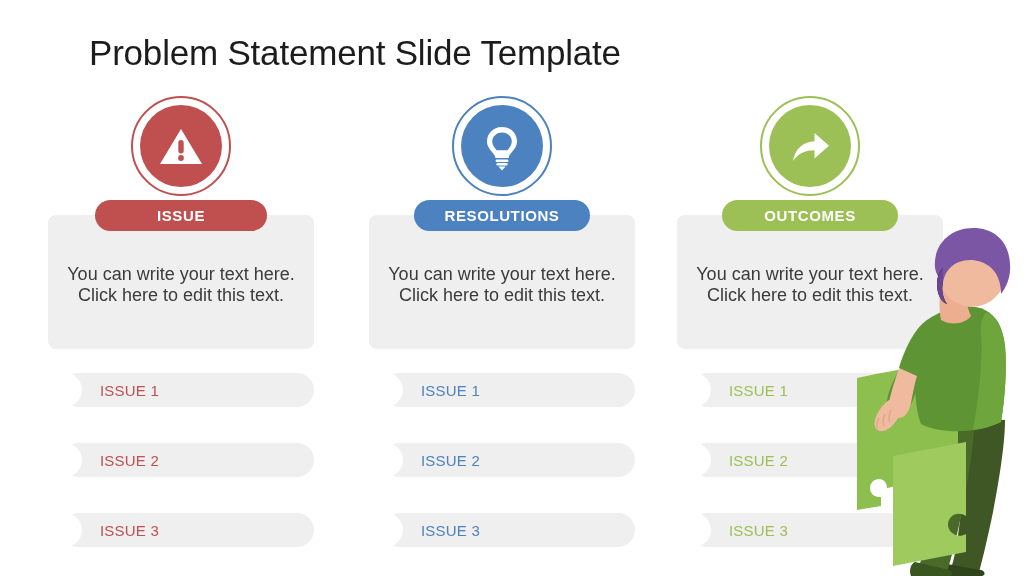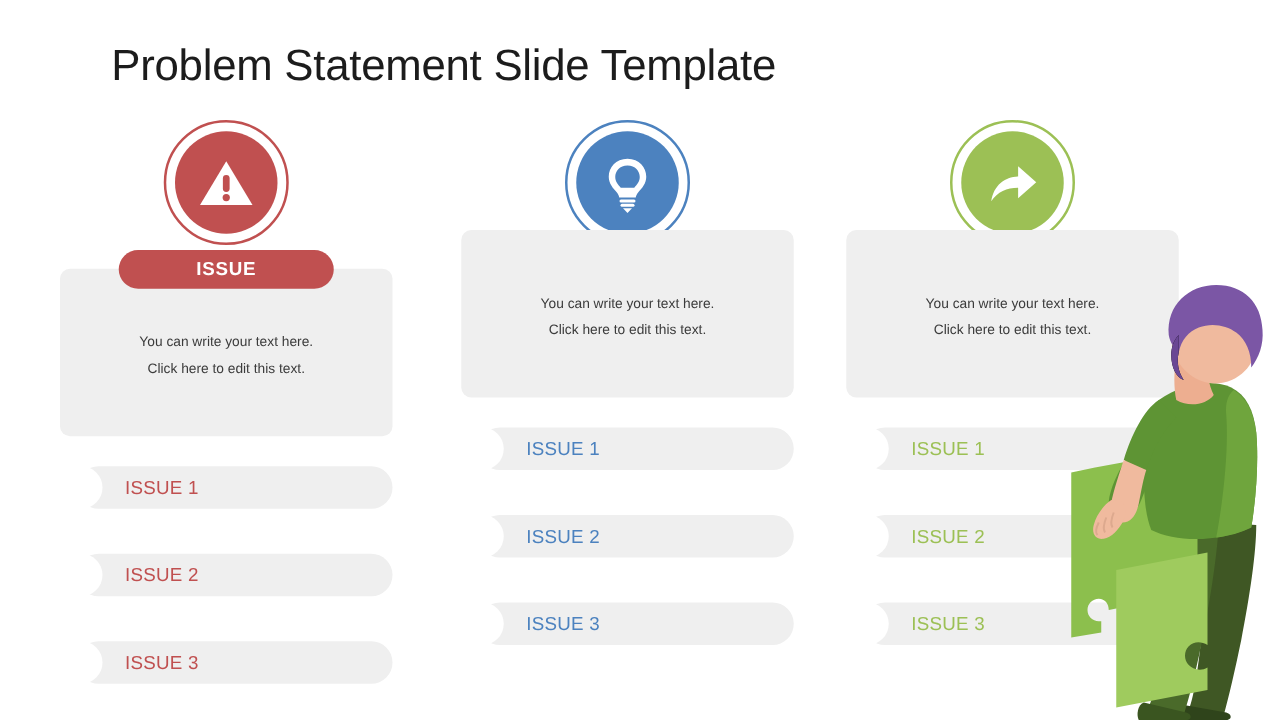--- a/index.html
+++ b/index.html
@@ -109,21 +109,21 @@
     margin-top: -16px;
     width: 266px;
     height: 134px;
     background: #efefef;
     border-radius: 8px;
     box-sizing: border-box;
     padding-top: 49px;
     text-align: center;
   }
   .body-text {
-    font-size: 11px;
+    font-size: 18px;
     line-height: 21px;
     color: #3b3b3b;
     padding: 0 10px;
     white-space: pre-line;
   }
 
   
   .list { margin-top: 24px; }
   .list-item {
     position: relative;
@@ -245,20 +245,23 @@
         <svg viewBox="0 0 52 52">
           <path d="M26 7 C16.6 7 11 14.2 11 21.3 C11 27 14.6 30.4 17.2 33.6 C18.6 35.4 19.2 36.6 19.4 38 L32.6 38 C32.8 36.6 33.4 35.4 34.8 33.6 C37.4 30.4 41 27 41 21.3 C41 14.2 35.4 7 26 7 Z" fill="#ffffff"></path>
           <rect x="19.6" y="39.6" width="12.8" height="2.4" rx="1.2" fill="#ffffff"></rect>
           <rect x="20.4" y="43" width="11.2" height="2.4" rx="1.2" fill="#ffffff"></rect>
           <path d="M22.4 46.6 L29.6 46.6 L26 50.4 Z" fill="#ffffff"></path>
           <path d="M26 12.4 C19.8 12.4 16.2 17 16.2 21.6 C16.2 25.4 18.6 27.8 20.6 30.2 L31.4 30.2 C33.4 27.8 35.8 25.4 35.8 21.6 C35.8 17 32.2 12.4 26 12.4 Z" fill="#4C82BF"></path>
         </svg>
       </div>
     </div>
 
+    <div class="badge" id="badge-resolutions" style="color:#4C82BF">
+      <span>RESOLUTIONS</span>
+    </div>
 
     <div class="body-card">
       <div class="body-text">You can write your text here.
 Click here to edit this text.</div>
     </div>
 
     <div class="list">
       <div class="list-item" style="color:#4C82BF">
         <div class="item-bar"></div>
         <div class="item-num">
@@ -288,20 +291,23 @@
     <div class="icon-wrap" style="color:#9CC055">
       <div class="icon-ring"></div>
       <div class="icon-disc"></div>
       <div class="icon-glyph">
         <svg viewBox="0 0 52 52">
           <path d="M9 41 C11 28 20 21.5 30.5 21.2 L30.5 13 L45 25.8 L30.5 38.6 L30.5 30.2 C21.5 30.2 14 33.4 9 41 Z" fill="#ffffff"></path>
         </svg>
       </div>
     </div>
 
+    <div class="badge" id="badge-outcomes" style="color:#9CC055">
+      <span>OUTCOMES</span>
+    </div>
 
     <div class="body-card">
       <div class="body-text">You can write your text here.
 Click here to edit this text.</div>
     </div>
 
     <div class="list">
       <div class="list-item" style="color:#9CC055">
         <div class="item-bar"></div>
         <div class="item-num">

